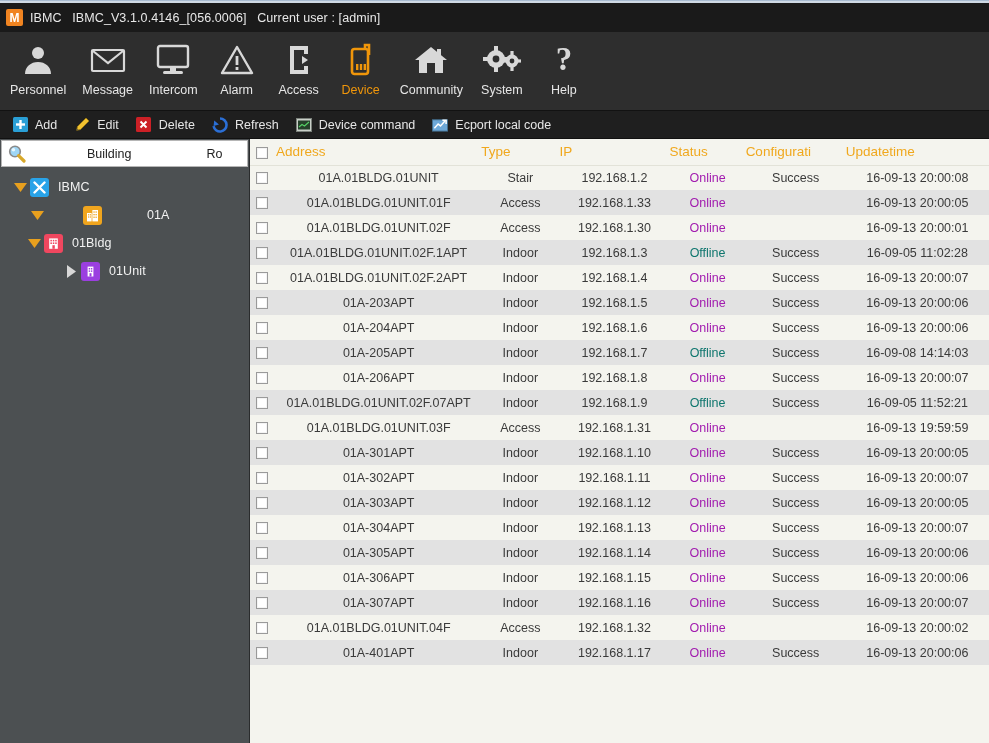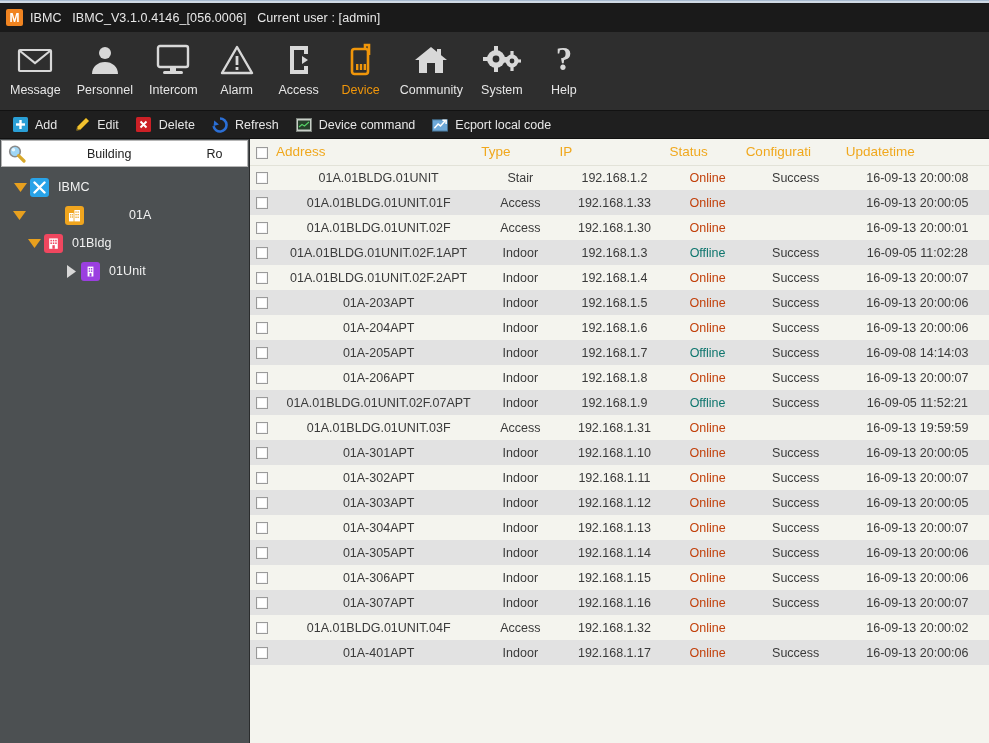--- a/index.html
+++ b/index.html
@@ -201,21 +201,21 @@
     padding: 0 2px;
     color: #3a3a3a;
     text-align: center;
     overflow: hidden;
     white-space: nowrap;
     border: 0;
   }
   tr.odd  td { background: #f4f4ee; }
   tr.even td { background: #e2e2e2; }
   td.c-addr { text-align: center; overflow: hidden; text-overflow: clip; }
-  td.c-status.online  { color: #c2410c; }
+  td.c-status.online  { color: #a21caf; }
   td.c-status.offline { color: #0f766e; }
   td.c-conf { color: #1d7ee8; }
 
   .cbcell { width: 24px; padding-left: 6px !important; text-align: left !important; }
   .cbox {
     width: 12px; height: 12px;
     border: 1px solid #9a9a9a;
     background: #ffffff;
     display: inline-block;
     box-shadow: inset 0 0 0 1px #f4f4f4;
@@ -246,36 +246,36 @@
       <span>IBMC</span>
       <span>IBMC_V3.1.0.4146_[056.0006]</span>
       <span>Current user : [admin]</span>
     </div>
   </div>
 
   <div class="mainnav">
 
     <div class="navitem">
       <span class="glyph">
+        <svg width="34" height="34" viewBox="0 0 34 34">
+            <circle cx="17" cy="10" r="6" fill="#d8d8d8"></circle>
+            <path d="M4 31c0-7.2 5.8-12 13-12s13 4.8 13 12z" fill="#d8d8d8"></path>
+          </svg>
+      </span>
+      <span>Personnel</span>
+    </div>
+
+    <div class="navitem">
+      <span class="glyph">
         <svg width="36" height="30" viewBox="0 0 36 30">
             <rect x="2" y="5" width="32" height="21" rx="1" fill="none" stroke="#d8d8d8" stroke-width="2.2"></rect>
             <path d="M3 6 L18 18 L33 6" fill="none" stroke="#d8d8d8" stroke-width="2.2"></path>
           </svg>
       </span>
       <span>Message</span>
-    </div>
-
-    <div class="navitem">
-      <span class="glyph">
-        <svg width="34" height="34" viewBox="0 0 34 34">
-            <circle cx="17" cy="10" r="6" fill="#d8d8d8"></circle>
-            <path d="M4 31c0-7.2 5.8-12 13-12s13 4.8 13 12z" fill="#d8d8d8"></path>
-          </svg>
-      </span>
-      <span>Personnel</span>
     </div>
 
     <div class="navitem">
       <span class="glyph">
         <svg width="34" height="32" viewBox="0 0 34 32">
             <rect x="2" y="2" width="30" height="21" rx="2" fill="none" stroke="#d8d8d8" stroke-width="2.4"></rect>
             <rect x="14" y="23" width="6" height="4" fill="#d8d8d8"></rect>
             <rect x="7" y="27" width="20" height="3" rx="1.5" fill="#d8d8d8"></rect>
           </svg>
       </span>
@@ -454,21 +454,21 @@
               </svg>
           </span>
           <span class="tico" style="background:#29a3e8;">
             <svg width="13" height="13" viewBox="0 0 13 13">
                 <path d="M1.5 1.5 L11.5 11.5 M11.5 1.5 L1.5 11.5" stroke="#ffffff" stroke-width="2.4" stroke-linecap="round"></path>
               </svg>
           </span>
           <span class="tlabel">IBMC</span>
         </div>
 
-        <div class="tnode" style="padding-left:9px;gap:36px;">
+        <div class="tnode" style="padding-left:27px;gap:36px;">
           <span class="twist">
             <svg width="13" height="9" viewBox="0 0 13 9">
                 <path d="M0 0 L13 0 L6.5 9 Z" fill="#e8a01e"></path>
               </svg>
           </span>
           <span class="tico" style="background:#f0a51e;">
             <svg width="13" height="13" viewBox="0 0 13 13">
                 <rect x="1" y="4" width="4.6" height="8.4" fill="#fff"></rect>
                 <rect x="6.4" y="1" width="5.6" height="11.4" fill="#fff"></rect>
                 <g fill="#f0a51e">

